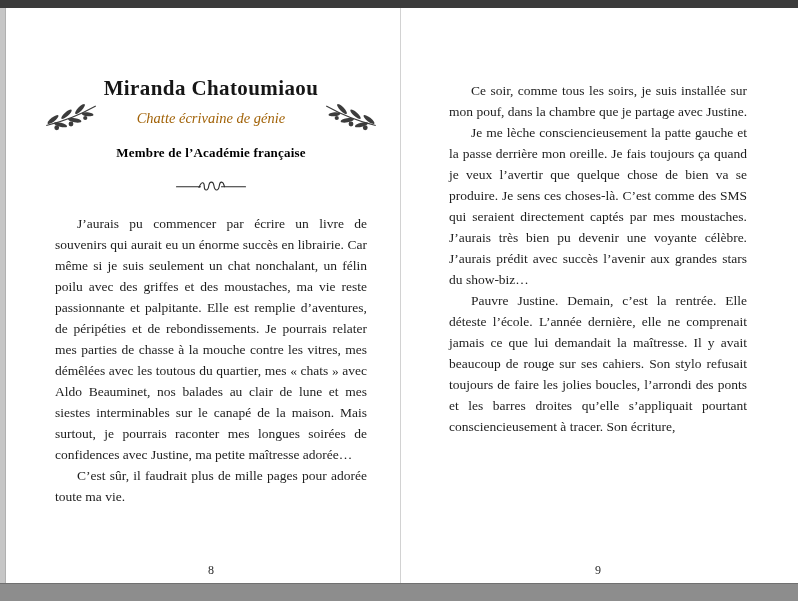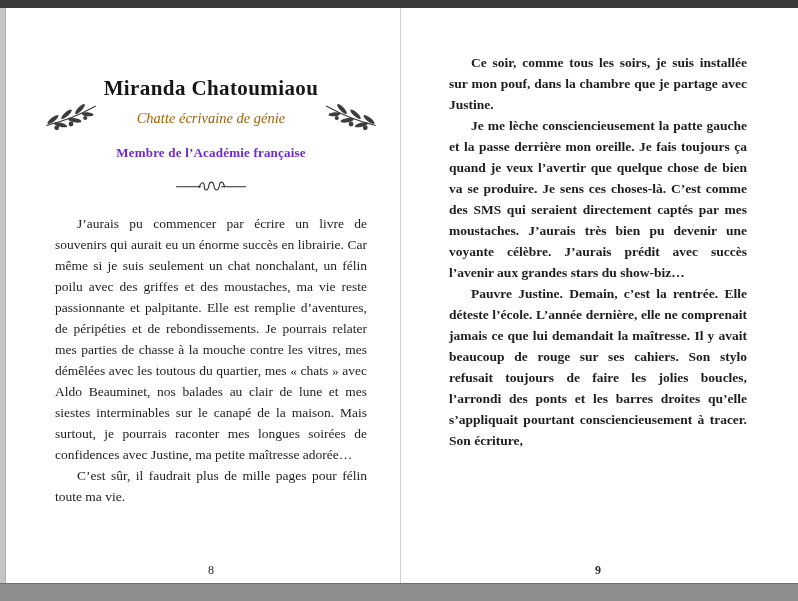--- a/index.html
+++ b/index.html
@@ -34,22 +34,21 @@
     background: #ffffff;
   }
   .page { position: relative; background: #ffffff; color: #1d1d1d; }
   .page-left {
     width: 395px;
     border-right: 1px solid #d2d2d2;
     padding: 62px 33px 0 49px;
   }
   .page-right {
     flex: 1;
-    padding: 44px 51px 0 48px;
-    font-weight: bold;
+    padding: 72px 51px 0 48px;
   }
 
   .chapter-header { text-align: center; margin-bottom: 20px; }
   .header-row {
     display: flex; align-items: center; justify-content: center;
     gap: 6px;
   }
   .branch { flex: 0 0 auto; margin-top: 30px; line-height: 0; }
   .branch-right svg { transform: scaleX(-1); }
   .header-center { flex: 0 1 auto; }
@@ -66,21 +65,21 @@
     margin-top: 9px;
     font-style: italic;
     font-size: 14.5px;
     color: #a16207;
   }
   .chapter-role {
     margin-top: 12px;
     font-weight: bold;
     font-size: 13px;
     letter-spacing: 0.2px;
-    color: #6d28d9;
+    color: #000000;
   }
   .ornament { margin-top: 18px; line-height: 0; }
 
   .body-par {
     margin: 0;
     font-size: 13.5px;
     line-height: 21px;
     text-align: justify;
     text-indent: 22px;
     hyphens: auto;
@@ -159,21 +158,21 @@
             <g stroke="#2b2b2b" stroke-width="1.5" fill="none" stroke-linecap="round">
               <path d="M2 10 H34"></path>
               <path d="M62 10 H94"></path>
               <path d="M32 11 c3 -8 7 -8 7 -2 c0 7 5 7 6 0 c1 -7 6 -7 7 0 c1 7 6 7 7 0 c1 -7 5 -7 7 1"></path>
             </g>
           </svg>
         </div>
       </div>
 
       <p class="body-par">J’aurais pu commencer par écrire un livre de souvenirs qui aurait eu un énorme succès en librairie. Car même si je suis seulement un chat nonchalant, un félin poilu avec des griffes et des moustaches, ma vie reste passionnante et palpitante. Elle est remplie d’aventures, de péripéties et de rebondissements. Je pourrais relater mes parties de chasse à la mouche contre les vitres, mes démêlées avec les toutous du quartier, mes « chats » avec Aldo Beauminet, nos balades au clair de lune et mes siestes interminables sur le canapé de la maison. Mais surtout, je pourrais raconter mes longues soirées de confidences avec Justine, ma petite maîtresse adorée…</p>
-      <p class="body-par">C’est sûr, il faudrait plus de mille pages pour félin toute ma vie.</p>
+      <p class="body-par">C’est sûr, il faudrait plus de mille pages pour adorée toute ma vie.</p>
 
       <div class="page-number">8</div>
     </div>
 
     <div class="page page-right">
       <p class="body-par">Ce soir, comme tous les soirs, je suis installée sur mon pouf, dans la chambre que je partage avec Justine.</p>
       <p class="body-par">Je me lèche consciencieusement la patte gauche et la passe derrière mon oreille. Je fais toujours ça quand je veux l’avertir que quelque chose de bien va se produire. Je sens ces choses-là. C’est comme des SMS qui seraient directement captés par mes moustaches. J’aurais très bien pu devenir une voyante célèbre. J’aurais prédit avec succès l’avenir aux grandes stars du show-biz…</p>
       <p class="body-par">Pauvre Justine. Demain, c’est la rentrée. Elle déteste l’école. L’année dernière, elle ne comprenait jamais ce que lui demandait la maîtresse. Il y avait beaucoup de rouge sur ses cahiers. Son stylo refusait toujours de faire les jolies boucles, l’arrondi des ponts et les barres droites qu’elle s’appliquait pourtant consciencieusement à tracer. Son écriture,</p>
 
       <div class="page-number">9</div>

